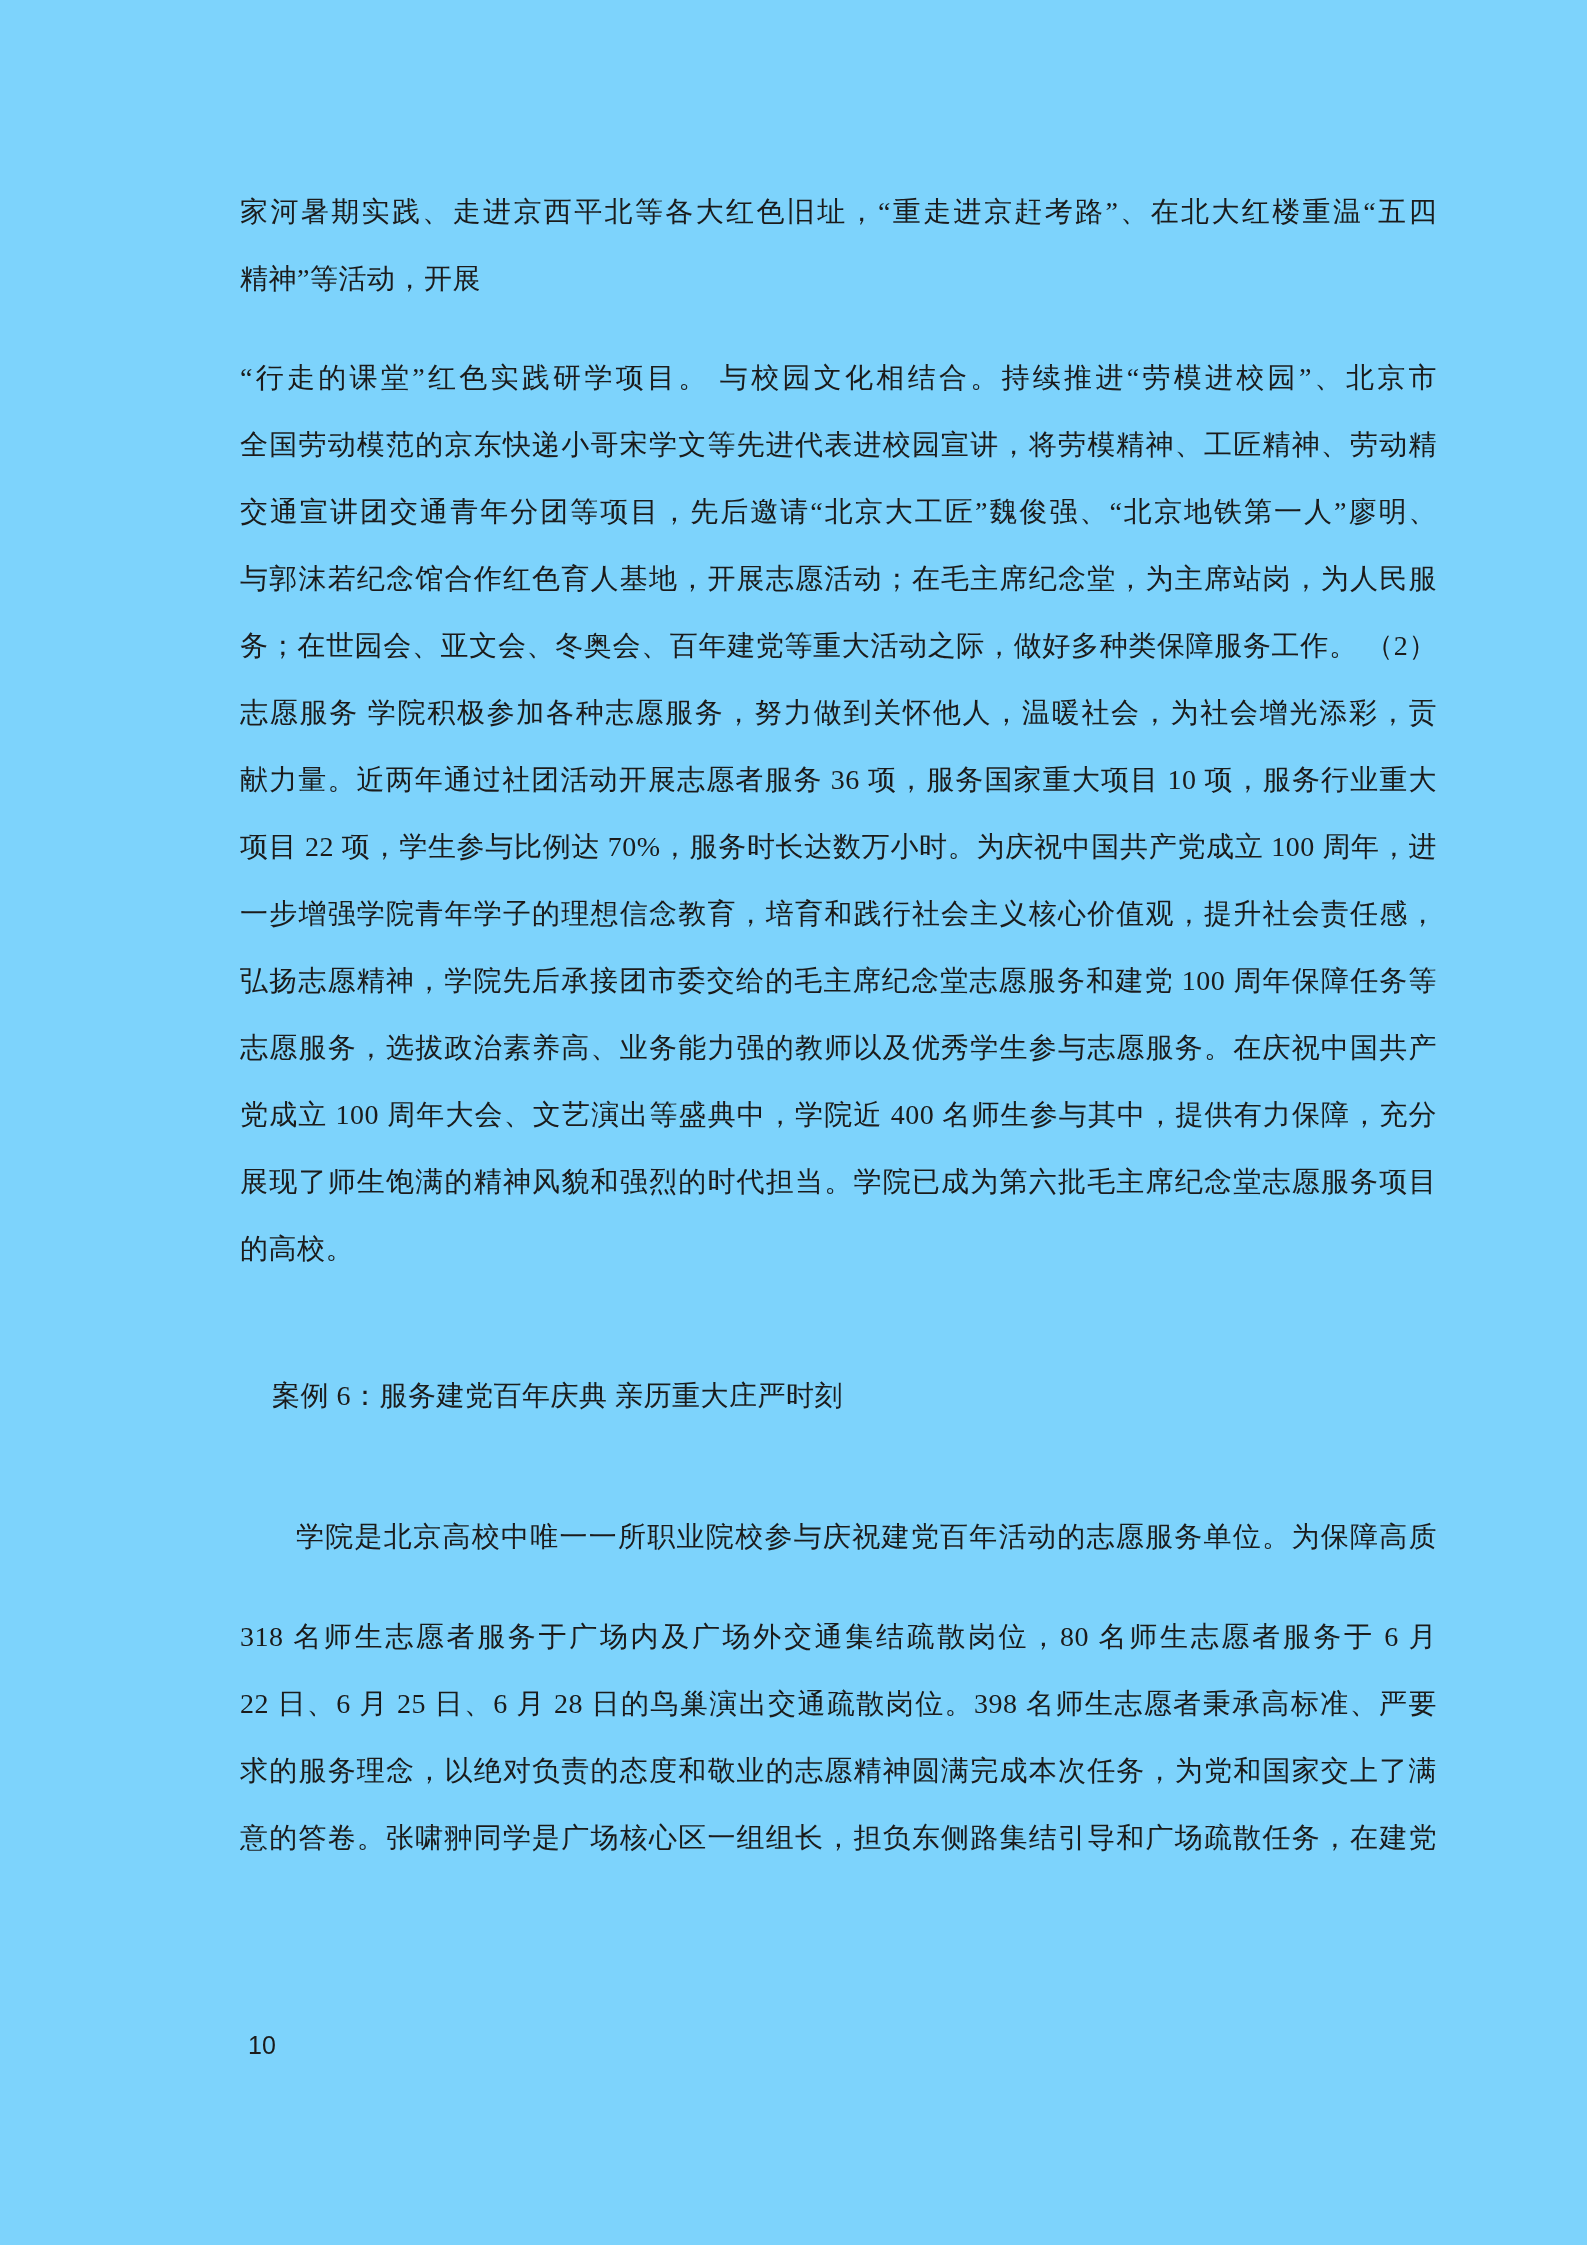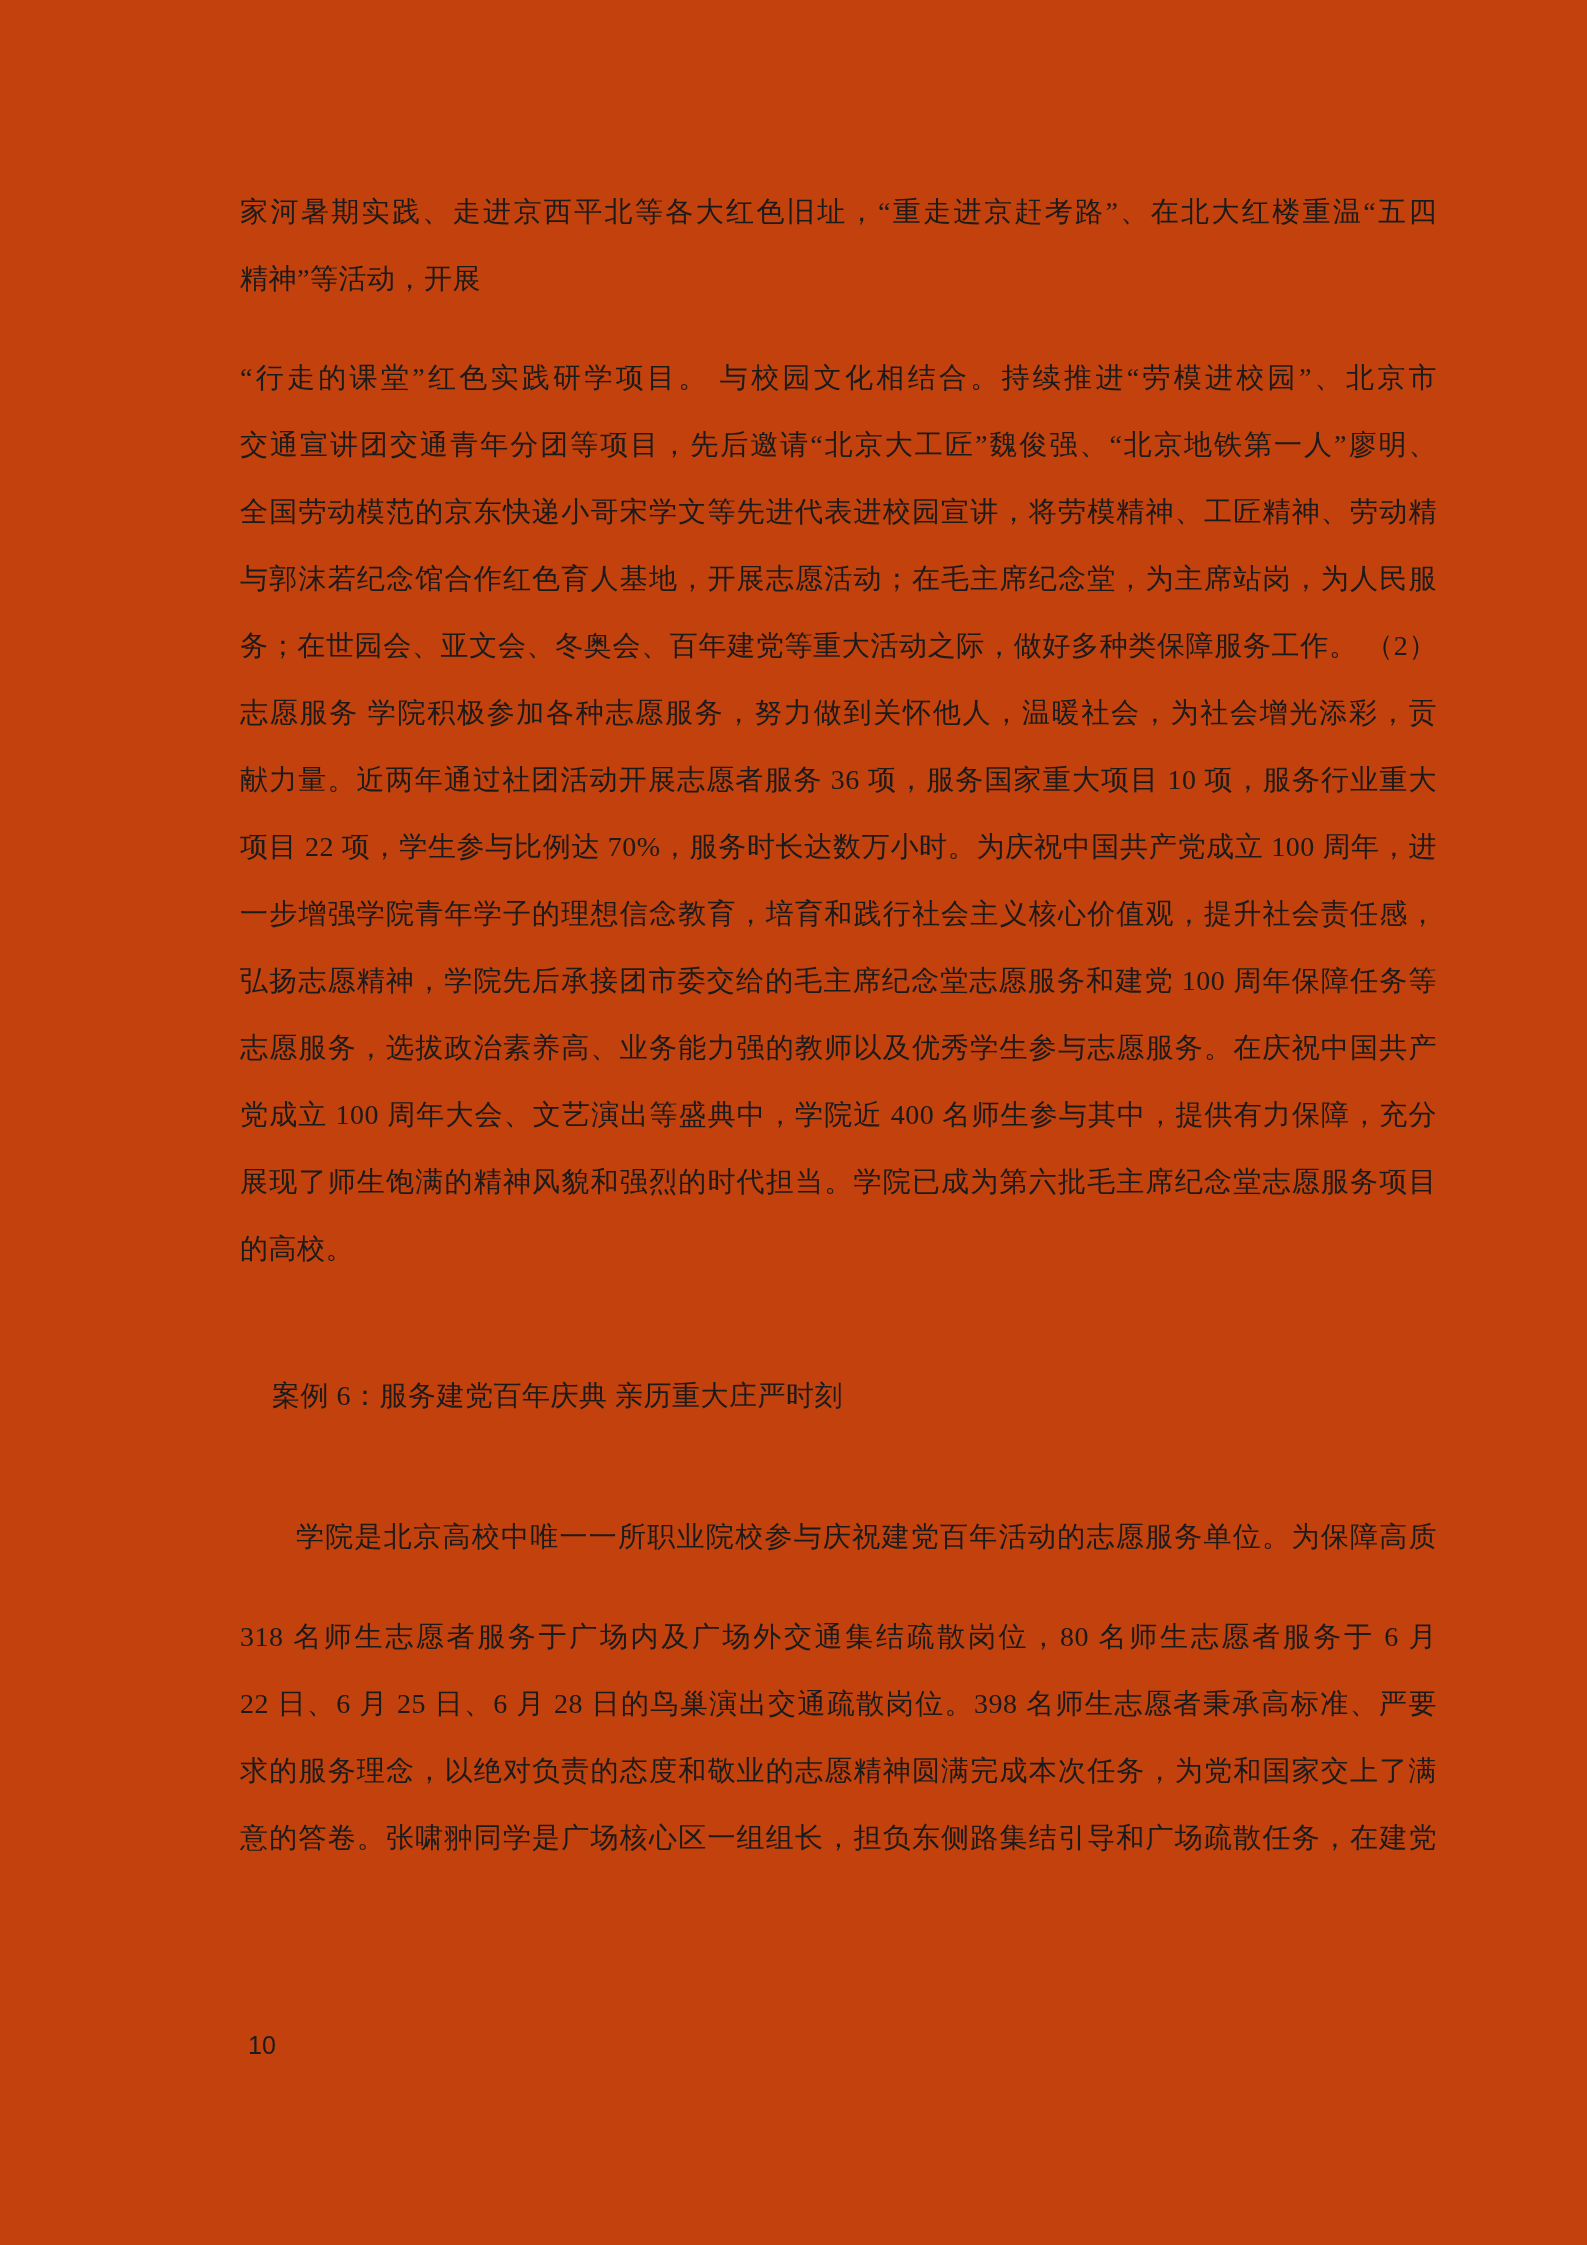--- a/index.html
+++ b/index.html
@@ -1,20 +1,20 @@
 <!DOCTYPE html>
 <html><head>
 <meta charset="utf-8">
 <style>
   html, body { margin: 0; padding: 0; background: #ffffff; }
   .page {
     position: relative;
     width: 1587px;
     height: 2245px;
-    background: #c2410c;
+    background: #7dd3fc;
     overflow: hidden;
     font-family: "Liberation Serif", "DejaVu Serif", serif;
     color: #1b1b1b;
   }
   .content {
     position: absolute;
     left: 240px;
     top: 178px;
     width: 1197px;
   }
@@ -46,22 +46,22 @@
 <body>
 
 <div class="page">
   <div class="content">
       <div class="block paragraph">
         <div class="line fill">家河暑期实践、走进京西平北等各大红色旧址，“重走进京赶考路”、在北大红楼重温“五四</div>
         <div class="line">精神”等活动，开展</div>
       </div>
       <div class="block paragraph" style="margin-top: 32px;">
         <div class="line fill">“行走的课堂”红色实践研学项目。 与校园文化相结合。持续推进“劳模进校园”、北京市</div>
+        <div class="line fill">全国劳动模范的京东快递小哥宋学文等先进代表进校园宣讲，将劳模精神、工匠精神、劳动精</div>
         <div class="line fill">交通宣讲团交通青年分团等项目，先后邀请“北京大工匠”魏俊强、“北京地铁第一人”廖明、</div>
-        <div class="line fill">全国劳动模范的京东快递小哥宋学文等先进代表进校园宣讲，将劳模精神、工匠精神、劳动精</div>
         <div class="line fill">与郭沫若纪念馆合作红色育人基地，开展志愿活动；在毛主席纪念堂，为主席站岗，为人民服</div>
         <div class="line fill">务；在世园会、亚文会、冬奥会、百年建党等重大活动之际，做好多种类保障服务工作。 （2）</div>
         <div class="line fill">志愿服务 学院积极参加各种志愿服务，努力做到关怀他人，温暖社会，为社会增光添彩，贡</div>
         <div class="line fill">献力量。近两年通过社团活动开展志愿者服务 36 项，服务国家重大项目 10 项，服务行业重大</div>
         <div class="line fill">项目 22 项，学生参与比例达 70%，服务时长达数万小时。为庆祝中国共产党成立 100 周年，进</div>
         <div class="line fill">一步增强学院青年学子的理想信念教育，培育和践行社会主义核心价值观，提升社会责任感，</div>
         <div class="line fill">弘扬志愿精神，学院先后承接团市委交给的毛主席纪念堂志愿服务和建党 100 周年保障任务等</div>
         <div class="line fill">志愿服务，选拔政治素养高、业务能力强的教师以及优秀学生参与志愿服务。在庆祝中国共产</div>
         <div class="line fill">党成立 100 周年大会、文艺演出等盛典中，学院近 400 名师生参与其中，提供有力保障，充分</div>
         <div class="line fill">展现了师生饱满的精神风貌和强烈的时代担当。学院已成为第六批毛主席纪念堂志愿服务项目</div>

